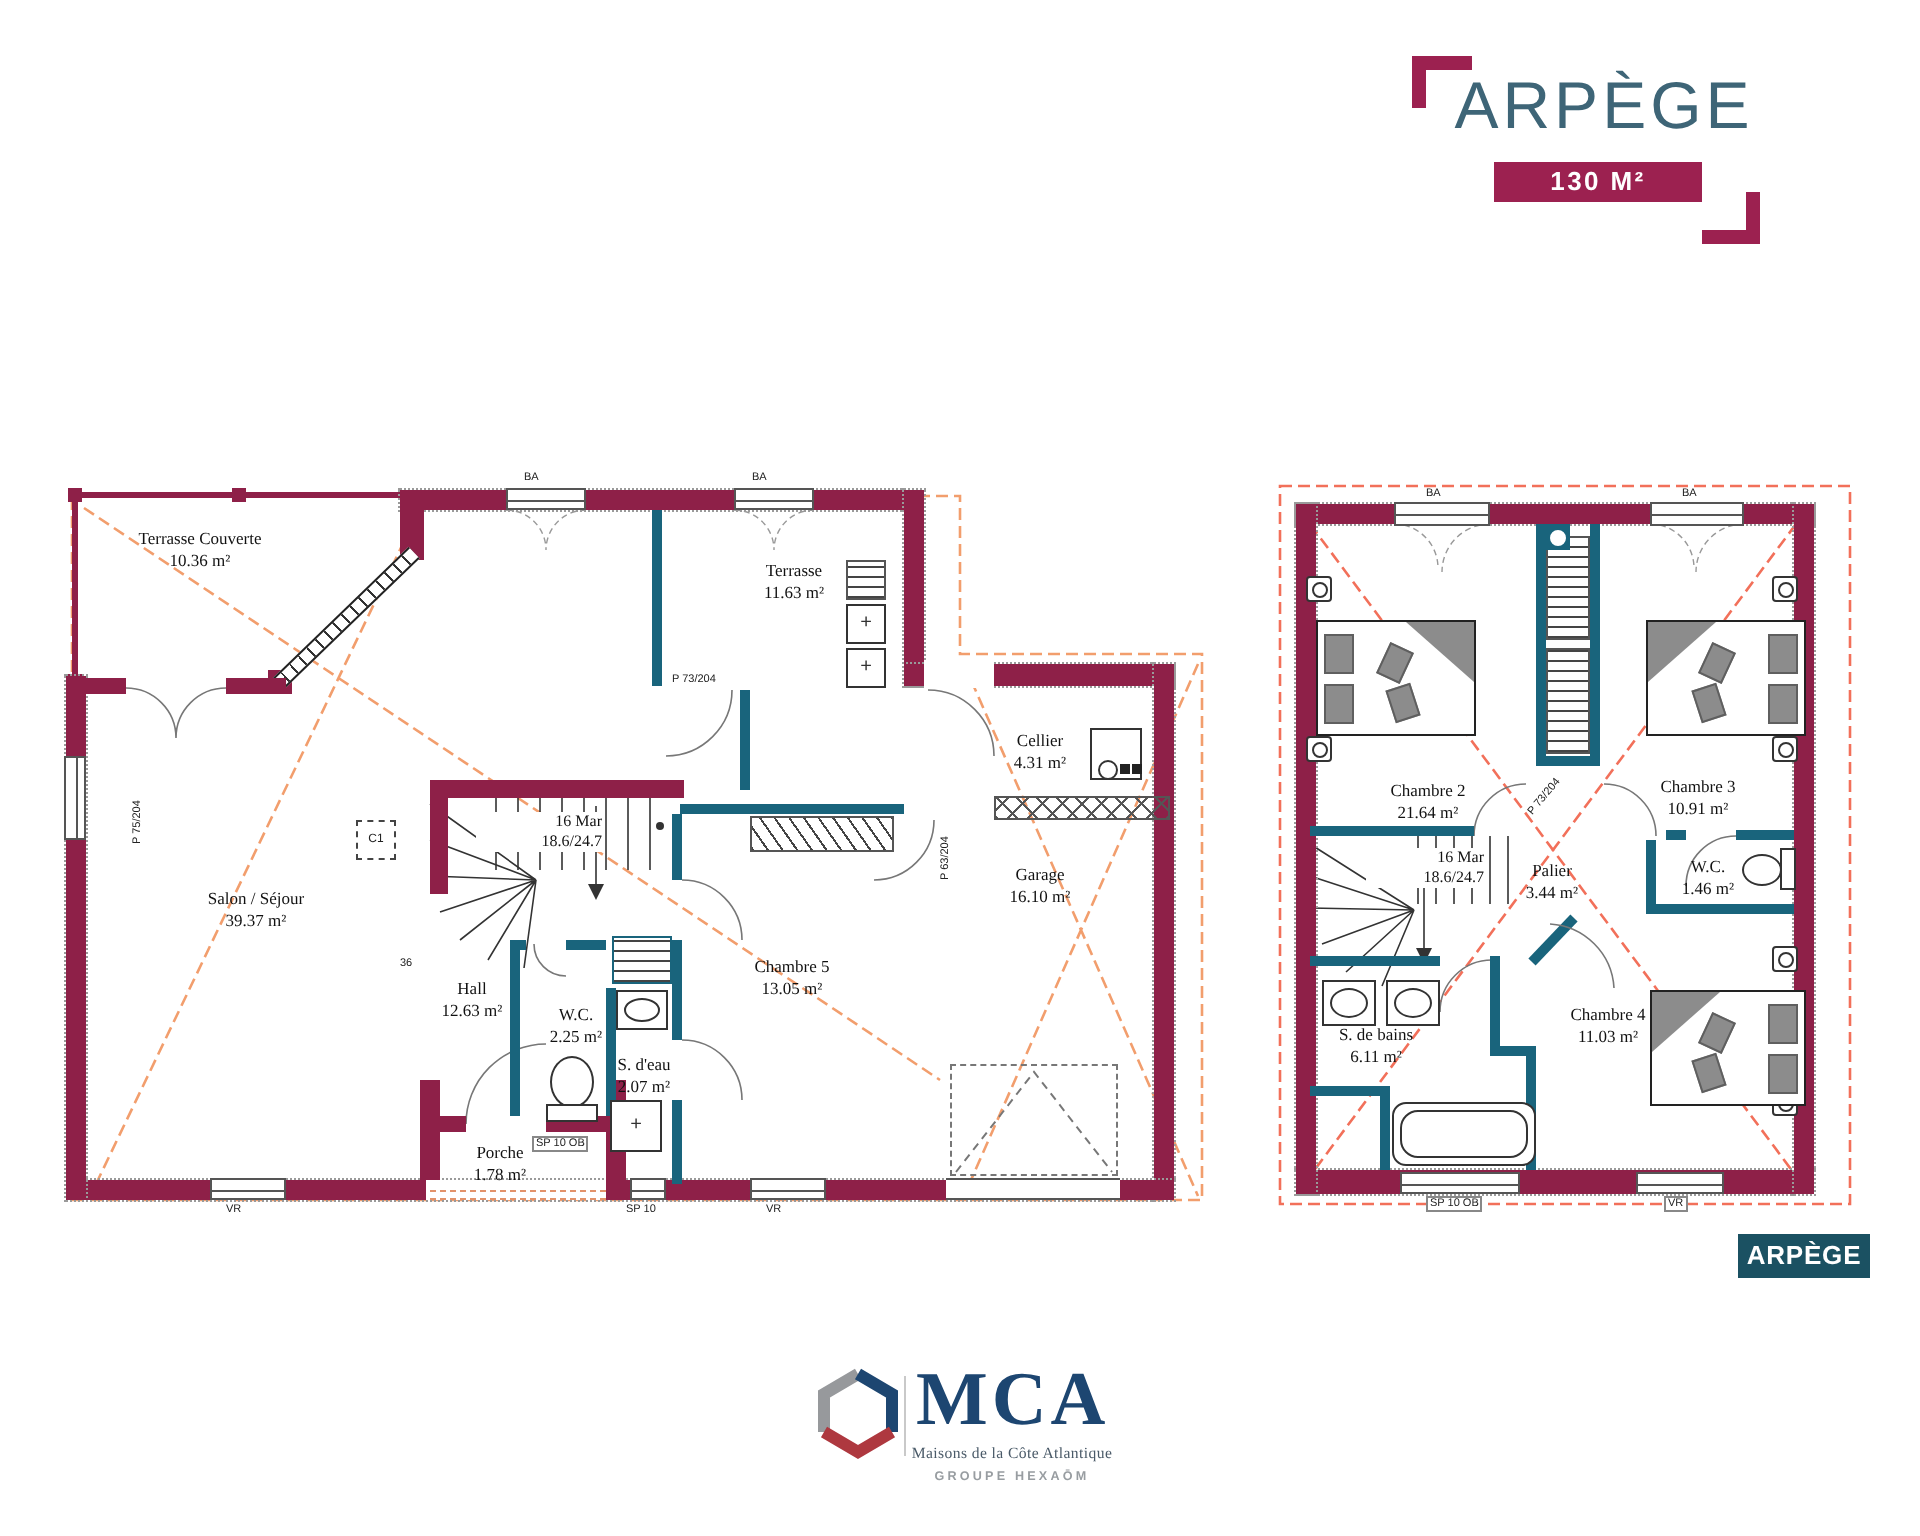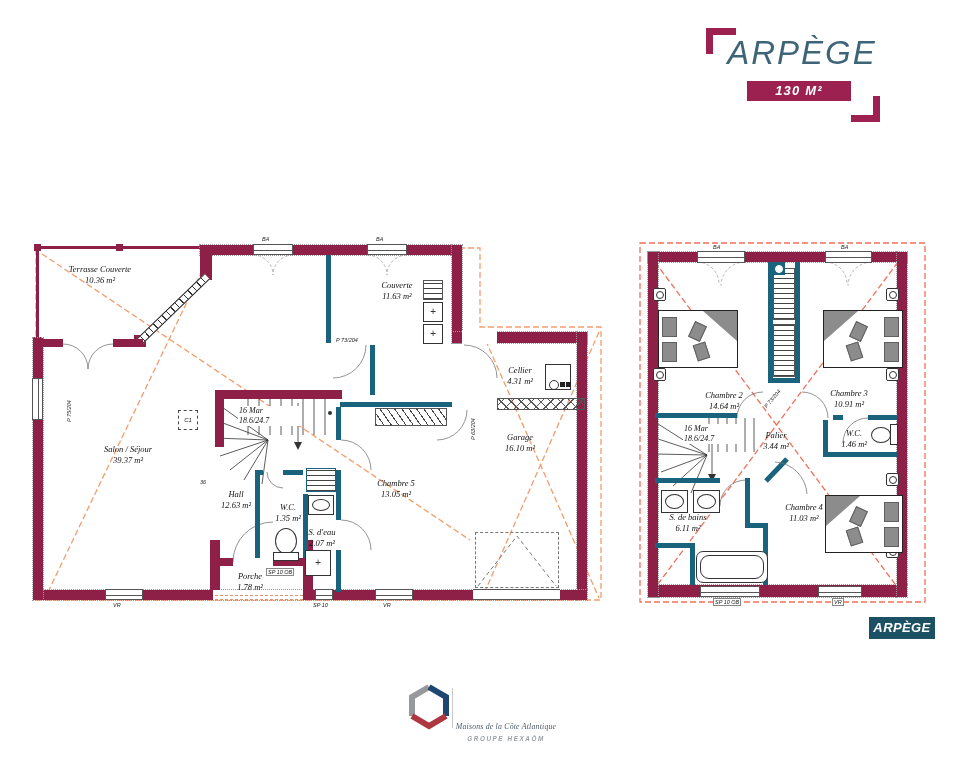--- a/index.html
+++ b/index.html
@@ -1,32 +1,32 @@
 <!DOCTYPE html>
 <html style="--wall: #8e2048; --teal: #19647c; --accent: #9c2150; --title: #3e6577; --floor_badge: #1b5162; --dash_orange: #f29e6d; --dash_red: #f2705a; --navy: #1d4671;"><head>
 <meta charset="utf-8">
 <style>
   html,body{margin:0;padding:0;background:#fff;width:960px;height:768px;overflow:hidden;
     font-family:"Liberation Sans",sans-serif;}
-  .page{position:relative;width:960px;height:701px;background:#fff;font-style:italic;}
+  .page{position:relative;width:960px;height:701px;background:#fff;}
   .abs{position:absolute;}
   
   .wx{position:absolute;background:var(--wall,#8e2048);}
   .stip{outline:1.5px dotted #9a9a9a;outline-offset:0.5px;}
   .wt{position:absolute;background:var(--wall,#8e2048);}
   .wi{position:absolute;background:var(--teal,#19647c);}
   .win{position:absolute;background:#fff;border:1px solid #555;box-sizing:border-box;}
   .win::after{content:"";position:absolute;left:0;right:0;top:50%;height:1px;background:#555;}
   .win.v::after{left:50%;top:0;bottom:0;width:1px;height:auto;}
   .opening{position:absolute;background:#fff;}
   .gdoor{position:absolute;background:#fff;border-top:1px solid #555;border-bottom:1px solid #555;box-sizing:border-box;}
   
   .rlabel{position:absolute;text-align:center;font-family:"Liberation Serif","DejaVu Serif",serif;
     font-size:8.5px;line-height:10.5px;color:#111;white-space:nowrap;}
-  .slabel{position:absolute;text-align:left;font-family:"Liberation Serif","DejaVu Serif",serif;
+  .slabel{position:absolute;text-align:right;font-family:"Liberation Serif","DejaVu Serif",serif;
     font-size:8px;line-height:10px;color:#111;white-space:nowrap;}
   .slabel div{background:#fff;padding:0 1px;}
   .tiny{position:absolute;font-size:5.5px;line-height:6px;color:#222;white-space:nowrap;}
   .tinybg{background:#fff;border:0.5px solid #888;padding:0 1px;}
   .rot{transform:rotate(-90deg);transform-origin:left top;}
   
   .hatchH{position:absolute;background:repeating-linear-gradient(0deg,#444 0 1px,transparent 1px 5px);
     border:1.5px solid var(--teal,#19647c);box-sizing:border-box;}
   .hatchD{position:absolute;background:repeating-linear-gradient(55deg,#444 0 1px,transparent 1px 6px);
     border:1px solid #555;box-sizing:border-box;}
@@ -185,42 +185,42 @@
     <div class="c1box" style="left:148px;top:170px;width:20px;height:20px"><span>C1</span></div>
     <div class="gardoor" style="left:445px;top:292px;width:84px;height:56px"></div>
     <div class="step" style="left:185px;top:355px;width:88px"></div>
     <div class="step" style="left:185px;top:359px;width:88px"></div>
 
     <div class="rlabel" style="left:20px;top:24px;width:100px">
       <div>Terrasse Couverte</div>
       <div>10.36 m²</div>
     </div>
     <div class="rlabel" style="left:322px;top:40px;width:90px">
-      <div>Couverte</div>
+      <div>Terrasse</div>
       <div>11.63 m²</div>
     </div>
     <div class="rlabel" style="left:445px;top:125px;width:90px">
       <div>Cellier</div>
       <div>4.31 m²</div>
     </div>
     <div class="rlabel" style="left:445px;top:192px;width:90px">
       <div>Garage</div>
       <div>16.10 m²</div>
     </div>
     <div class="rlabel" style="left:53px;top:204px;width:90px">
       <div>Salon / Séjour</div>
       <div>39.37 m²</div>
     </div>
     <div class="rlabel" style="left:161px;top:249px;width:90px">
       <div>Hall</div>
       <div>12.63 m²</div>
     </div>
     <div class="rlabel" style="left:228px;top:262px;width:60px">
       <div>W.C.</div>
-      <div>1.35 m²</div>
+      <div>2.25 m²</div>
     </div>
     <div class="rlabel" style="left:262px;top:287px;width:60px">
       <div>S. d'eau</div>
       <div>2.07 m²</div>
     </div>
     <div class="rlabel" style="left:321px;top:238px;width:90px">
       <div>Chambre 5</div>
       <div>13.05 m²</div>
     </div>
     <div class="rlabel" style="left:185px;top:331px;width:70px">
@@ -317,23 +317,23 @@
       <div class="pillow" style="right:3px;top:31px;width:15px;height:20px"></div>
       <div class="cushion" style="left:26px;top:12px;transform:rotate(25deg)"></div>
       <div class="cushion" style="left:22px;top:32px;transform:rotate(-18deg)"></div>
     </div>
     <div class="bowl" style="left:236px;top:187px;width:20px;height:16px"></div>
     <div class="tank" style="left:255px;top:184px;width:8px;height:21px"></div>
     <div class="tub" style="left:61px;top:311px;width:72px;height:32px"></div>
     <div class="sink" style="left:26px;top:250px;width:27px;height:23px"></div>
     <div class="sink" style="left:58px;top:250px;width:27px;height:23px"></div>
 
-    <div class="rlabel" style="left:44px;top:150px;width:90px">
+    <div class="rlabel" style="left:34px;top:150px;width:90px">
       <div>Chambre 2</div>
-      <div>14.64 m²</div>
+      <div>21.64 m²</div>
     </div>
     <div class="rlabel" style="left:169px;top:148px;width:90px">
       <div>Chambre 3</div>
       <div>10.91 m²</div>
     </div>
     <div class="rlabel" style="left:116px;top:190px;width:50px">
       <div>Palier</div>
       <div>3.44 m²</div>
     </div>
     <div class="rlabel" style="left:194px;top:188px;width:50px">
@@ -359,16 +359,17 @@
     <div class="tiny tinybg" style="left:197px;top:358px">VR</div>
     <div class="tiny" style="left:128px;top:165px;transform:rotate(-50deg);transform-origin:left top">P 73/204</div>
   </div>
 
   <svg class="abs" style="left:408px;top:684px" width="42" height="46" viewBox="0 0 42 46">
     <path d="M4,32 L4,13 L21,3" stroke="#97999c" stroke-width="6" fill="none" stroke-linejoin="miter"></path>
     <path d="M21,3 L38,13 L38,32" stroke="#1d4671" stroke-width="6" fill="none"></path>
     <path d="M38,32 L21,42 L4,32" stroke="#ae383f" stroke-width="6" fill="none"></path>
   </svg>
   <div class="abs" style="left:452px;top:688px;width:1px;height:40px;background:#c9c9c9"></div>
+  <div class="mca" style="left:458px;top:678px">MCA</div>
   <div class="mtag" style="left:450px;top:722px;width:112px">Maisons de la Côte Atlantique</div>
   <div class="mgrp" style="left:450px;top:735px;width:112px">GROUPE HEXAŌM</div>
 
 </div>
 
 </body></html>

